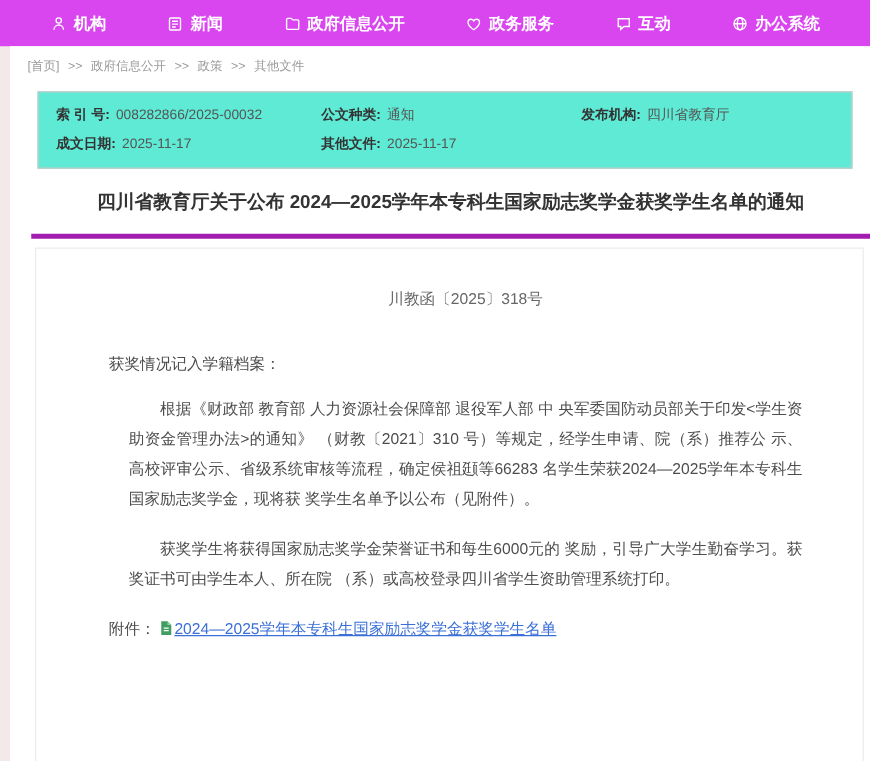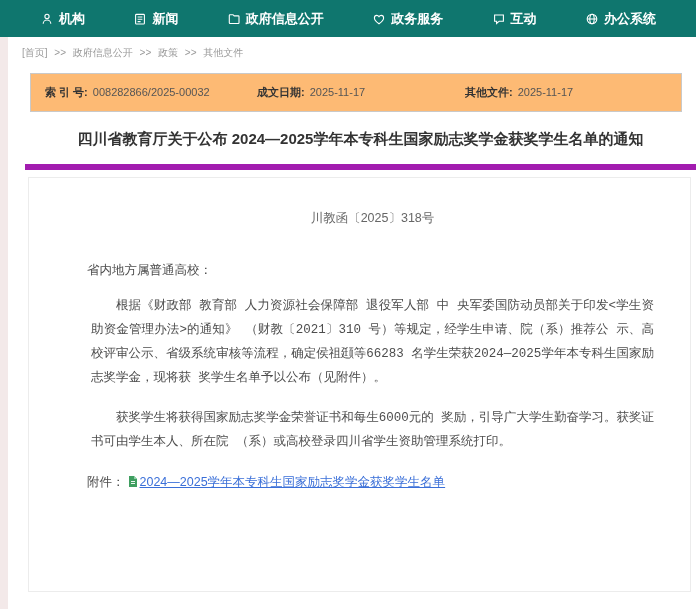--- a/index.html
+++ b/index.html
@@ -1,39 +1,39 @@
 <!DOCTYPE html>
 <html><head>
 <meta charset="utf-8">
 <style>
   html,body{width:696px;height:609px;margin:0;padding:0;overflow:hidden;
     font-family:"Liberation Sans","DejaVu Sans",sans-serif;background:#f3e9e9;}
-  .topnav{height:37px;background:#0f766e;display:flex;align-items:center;
+  .topnav{height:37px;background:#d946ef;display:flex;align-items:center;
     justify-content:space-between;padding:0 40px;box-sizing:border-box;}
   .nav-item{display:flex;align-items:center;color:#fff;font-size:13px;font-weight:bold;
     cursor:pointer;white-space:nowrap;}
   .nav-icon{display:inline-flex;margin-right:5px;}
   .nav-icon svg{display:block;}
   .main{background:#fff;margin-left:8px;min-height:572px;}
   .breadcrumb{padding:9px 14px 5px;font-size:10px;color:#9a9a9a;}
   .breadcrumb a{color:#9a9a9a;text-decoration:none;cursor:pointer;margin-top:12px;}
   .breadcrumb .sep{margin:0 4px;}
-  .meta-box{margin:8px 14px 0 22px;border:1px solid #c9c9c9;background:#fdba74;
+  .meta-box{margin:8px 14px 0 22px;border:1px solid #c9c9c9;background:#5eead4;
     padding:11px 0 11px 14px;display:grid;grid-template-columns:212px 208px 1fr;
     row-gap:8px;font-size:11px;line-height:15px;}
   .meta-label{font-weight:bold;color:#333;white-space:pre;}
   .meta-value{color:#555;margin-left:5px;}
-  .title-section{padding:17px 24px 15px;border-bottom:6px solid #a21caf;margin-left:17px;}
+  .title-section{padding:17px 24px 15px;border-bottom:4px solid #a21caf;margin-left:17px;}
   .doc-title{margin:0;text-align:center;font-size:15px;font-weight:bold;color:#333;line-height:20px;}
   .letter{margin:7px 5px 0 20px;border:1px solid #ececec;background:#fff;
     padding:28px 32px 24px 58px;font-size:12.5px;color:#4d4d4d;line-height:24px;
     box-sizing:border-box;min-height:415px;}
   .doc-number{text-align:center;color:#666;margin-bottom:28px;}
   .salutation{margin:0 0 12px;}
-  .para{margin:0 4px 16px;text-indent:2em;text-align:justify;font-family:Liberation Mono, monospace;}
+  .para{margin:0 16px 16px;text-indent:2em;text-align:justify;}
   .attachment{margin:8px 0 24px;}
   .attachment-label{color:#4d4d4d;}
   .file-icon{display:inline-block;vertical-align:-2px;margin:0 1px 0 2px;}
   .attachment-link{color:#3a6fd8;text-decoration:underline;cursor:pointer;}
 </style>
 </head>
 <body>
 
 <nav class="topnav">
   <div class="nav-item">
@@ -100,34 +100,40 @@
     <a>政策</a>
     <span class="sep">&gt;&gt;</span>
     <a>其他文件</a>
   </div>
 
   <div class="meta-box">
     <div class="meta-cell">
       <span class="meta-label">索 引 号:</span><span class="meta-value">008282866/2025-00032</span>
     </div>
     <div class="meta-cell">
+      <span class="meta-label">公文种类:</span><span class="meta-value">通知</span>
+    </div>
+    <div class="meta-cell">
+      <span class="meta-label">发布机构:</span><span class="meta-value">四川省教育厅</span>
+    </div>
+    <div class="meta-cell">
       <span class="meta-label">成文日期:</span><span class="meta-value">2025-11-17</span>
     </div>
     <div class="meta-cell">
       <span class="meta-label">其他文件:</span><span class="meta-value">2025-11-17</span>
     </div>
   </div>
 
   <div class="title-section">
     <h1 class="doc-title">四川省教育厅关于公布 2024—2025学年本专科生国家励志奖学金获奖学生名单的通知</h1>
   </div>
 
   <div class="letter">
     <div class="doc-number">川教函〔2025〕318号</div>
-    <p class="salutation">省内地方属普通高校：</p>
+    <p class="salutation">获奖情况记入学籍档案：</p>
     <p class="para">根据《财政部 教育部 人力资源社会保障部 退役军人部 中 央军委国防动员部关于印发&lt;学生资助资金管理办法&gt;的通知》 （财教〔2021〕310 号）等规定，经学生申请、院（系）推荐公 示、高校评审公示、省级系统审核等流程，确定侯祖颋等66283 名学生荣获2024—2025学年本专科生国家励志奖学金，现将获 奖学生名单予以公布（见附件）。</p>
     <p class="para">获奖学生将获得国家励志奖学金荣誉证书和每生6000元的 奖励，引导广大学生勤奋学习。获奖证书可由学生本人、所在院 （系）或高校登录四川省学生资助管理系统打印。</p>
     <div class="attachment">
       <span class="attachment-label">附件：</span><span class="file-icon"><svg width="12" height="13" viewBox="0 0 12 13">
             <path d="M2 1h5l3 3v8H2z" fill="#3f9e60"></path>
             <path d="M7 1v3h3z" fill="#8fd0a7"></path>
             <path d="M4 6.5h4M4 8.5h4" stroke="#fff" stroke-width="0.9"></path>
           </svg></span><a class="attachment-link">2024—2025学年本专科生国家励志奖学金获奖学生名单</a>
     </div>
 

